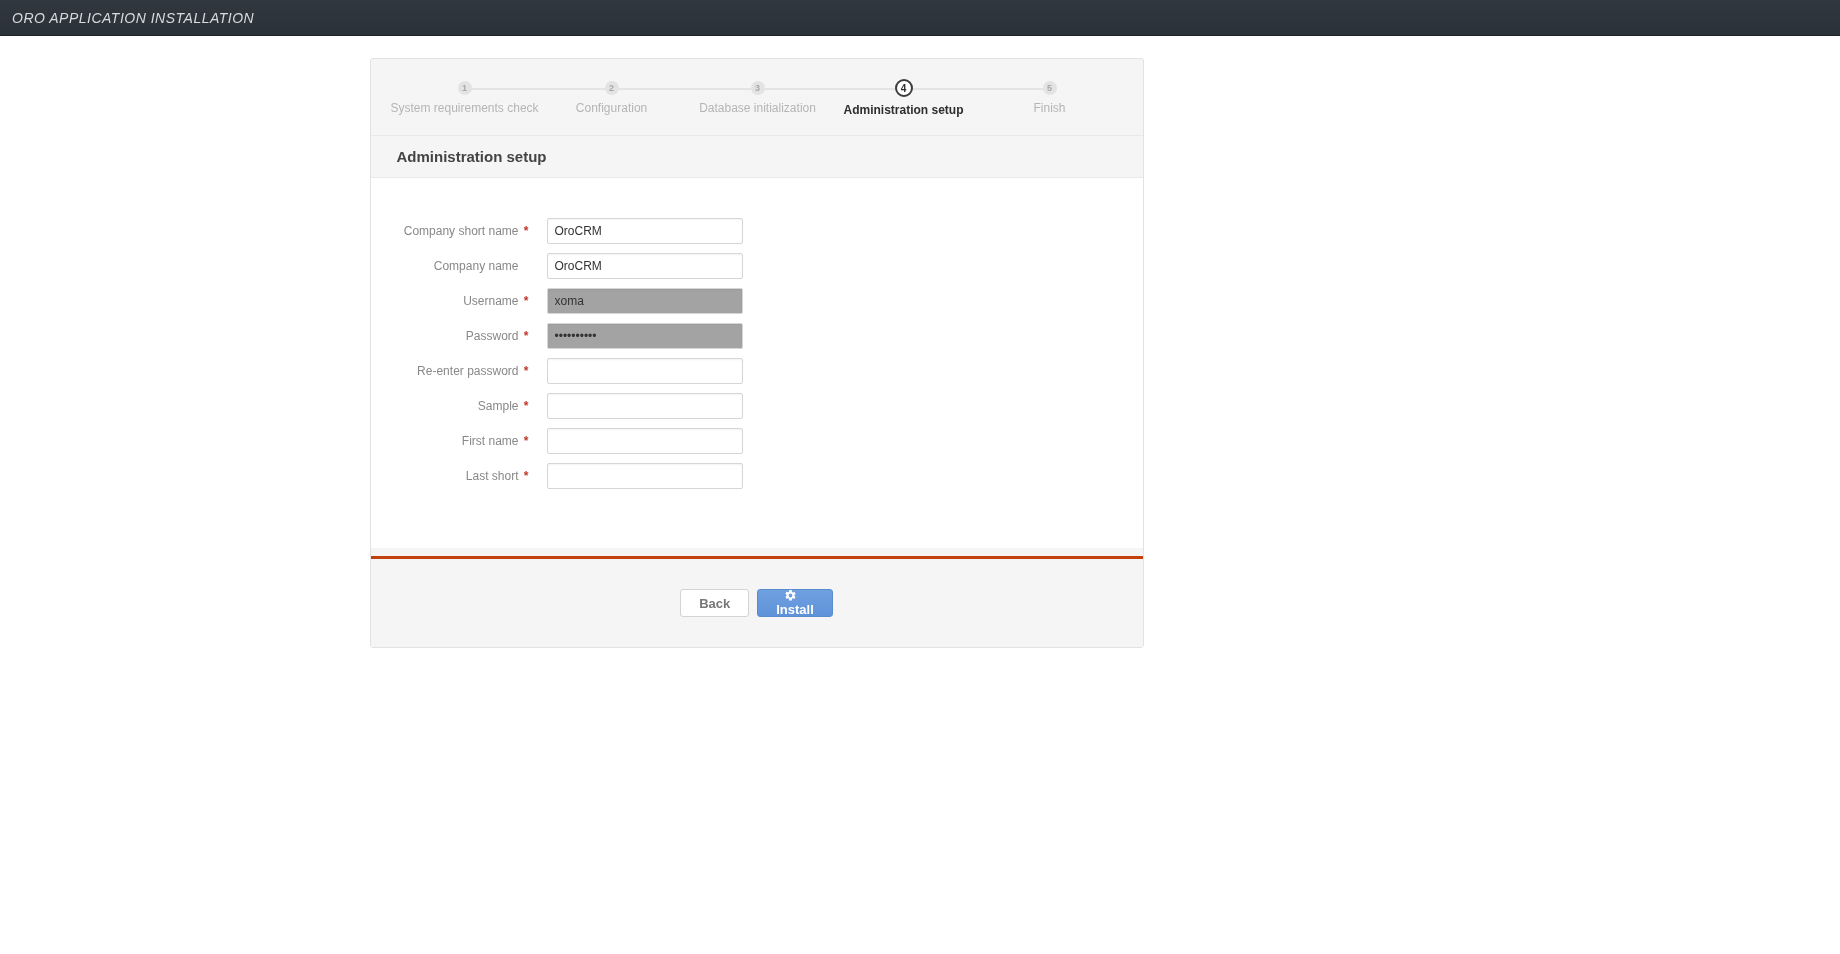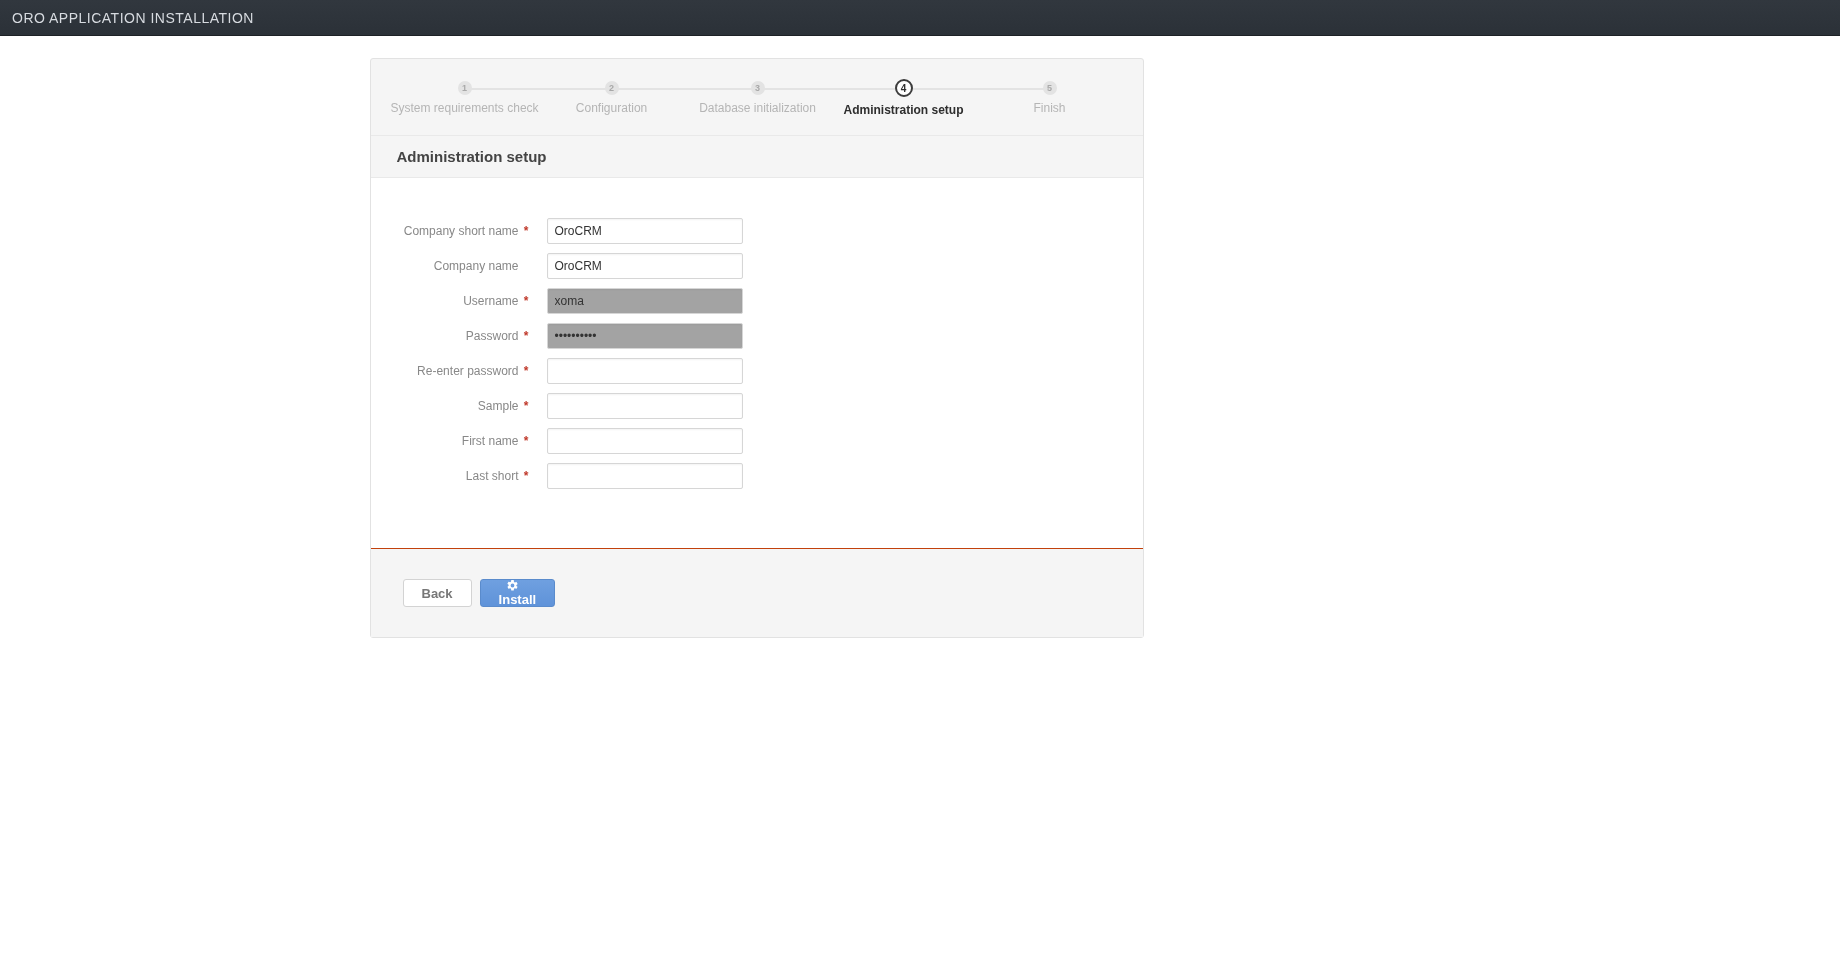--- a/index.html
+++ b/index.html
@@ -12,20 +12,21 @@
   .topbar {
     background: linear-gradient(to bottom, #31373e 0%, #2b3138 100%);
     color: #d7dbe0;
     height: 36px;
     display: flex;
     align-items: center;
     padding: 4px 12px;
     font-size: 14px;
     letter-spacing: 0.5px;
     border-bottom: 1px solid #1d2126;
+    font-style: italic;
   }
   .page-wrap {
     width: 1513px;
     margin: 0;
     padding-top: 22px;
     display: flex;
     justify-content: center;
   }
   .card {
     width: 774px;
@@ -146,23 +147,24 @@
     background: #a3a3a3;
   }
   .form-check {
     width: 13px; height: 13px;
   }
   
   .footer {
     background: #f5f5f5;
     padding: 30px 32px;
     display: flex;
-    justify-content: flex-start;
+    justify-content: center;
     gap: 8px;
-    border-top: 1px solid #c2410c;
+    border-top: 3px solid #c2410c;
+    margin-top: 8px;
   }
   .btn {
     height: 28px;
     padding: 0 18px;
     border-radius: 3px;
     font-size: 13px;
     font-weight: bold;
     cursor: pointer;
     display: inline-flex;
     align-items: center;

